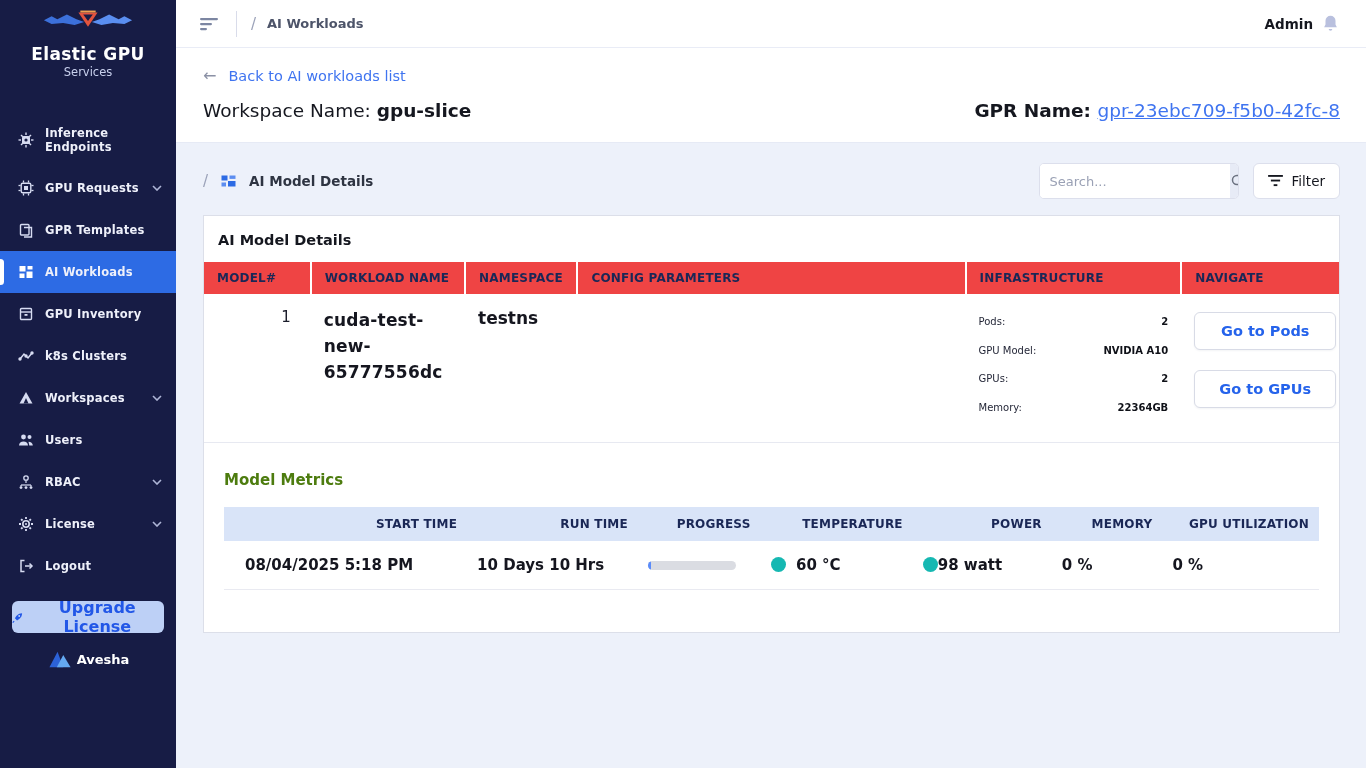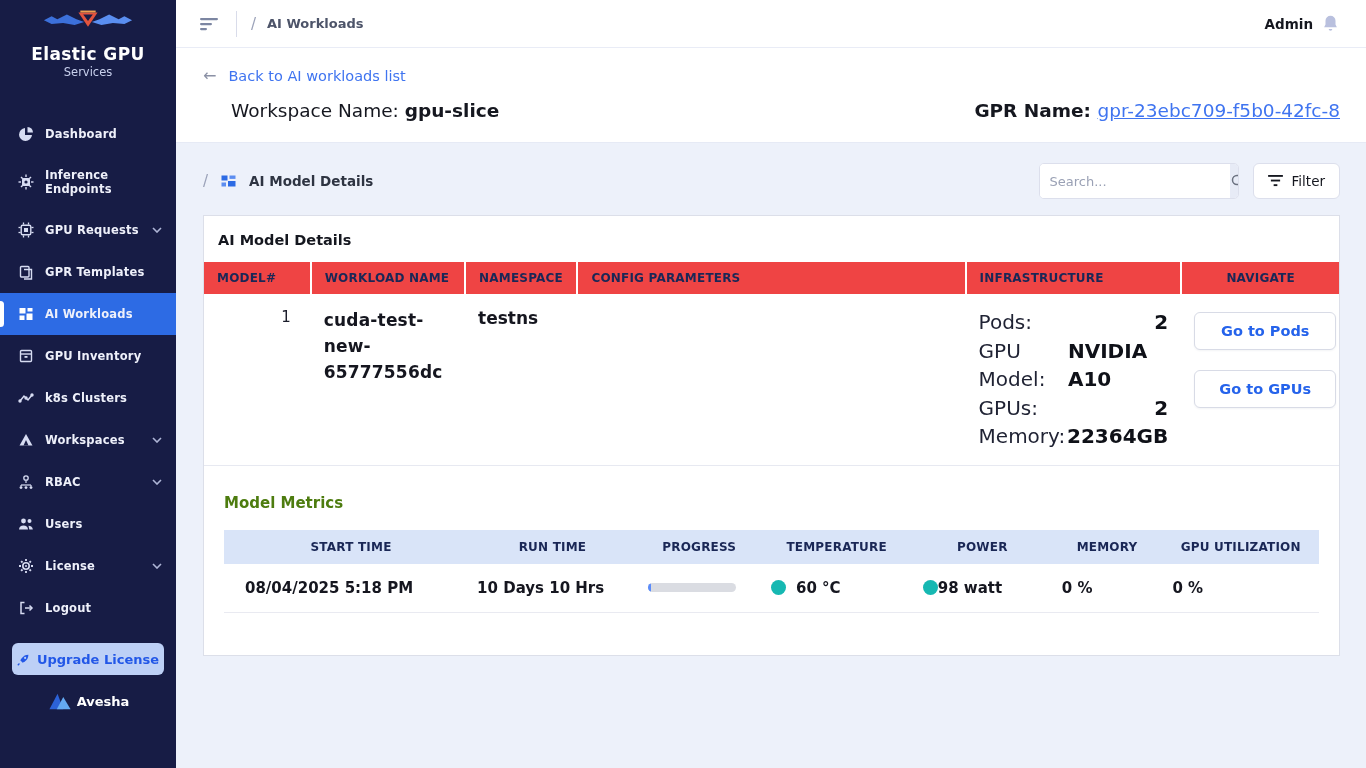--- a/index.html
+++ b/index.html
@@ -10,37 +10,37 @@
   .brand { text-align:center; padding-top:8px; }
   .brand-title { font-size:17px; font-weight:700; color:#fff; letter-spacing:.4px; margin-top:2px; }
   .brand-sub { font-size:11.5px; color:#c9d1ee; margin-top:1px; }
   .nav { margin-top:34px; flex:0 0 auto; }
   .nav-item { display:flex; align-items:center; gap:11px; padding:13px 0 13px 18px; cursor:pointer; position:relative; }
   .nav-item .lbl { font-size:11.5px; font-weight:600; color:#eef0fa; letter-spacing:.2px; }
   .nav-item .chev { margin-left:auto; margin-right:14px; display:flex; }
   .nav-item.active { background:#2d6be4; }
   .nav-item.active::before { content:""; position:absolute; left:-3px; top:8px; width:7px; height:26px; background:#fff; border-radius:4px; }
   .icon16 { width:16px; height:16px; flex:0 0 16px; }
-  .upgrade-btn { margin:14px 12px 0; background:#bdd0f6; border:none; border-radius:6px; height:32px; display:flex; align-items:center; justify-content:center; gap:7px; color:#2257e7; font-size:13px; font-weight:600; cursor:pointer; font-family:inherit; }
+  .upgrade-btn { margin:14px 12px 0; background:#bdd0f6; border:none; border-radius:6px; height:32px; display:flex; align-items:center; justify-content:center; gap:7px; color:#2257e7; font-size:16px; font-weight:600; cursor:pointer; font-family:inherit; }
   .avesha { margin-top:16px; display:flex; align-items:center; justify-content:center; gap:4px; color:#fff; font-size:13px; font-weight:700; }
 
   
   .main { margin-left:176px; height:768px; display:flex; flex-direction:column; }
   .topbar { height:48px; background:#fff; display:flex; align-items:center; padding:0 26px 0 24px; border-bottom:1px solid #e9ecf6; }
   .tb-divider { width:1px; height:26px; background:#d9dcea; margin:0 14px 0 16px; }
   .slash { color:#9aa1b8; font-size:15px; }
   .tb-crumb { font-size:13px; font-weight:700; color:#4d5469; margin-left:11px; }
   .tb-right { margin-left:auto; display:flex; align-items:center; gap:8px; }
   .tb-admin { font-size:13.5px; font-weight:600; color:#15171f; }
 
   .page-header { background:#fff; padding:18px 26px 16px 27px; border-bottom:1px solid #e6eaf5; }
   .back-link { display:inline-flex; align-items:center; gap:12px; color:#3f74f0; font-size:14.5px; text-decoration:none; cursor:pointer; }
   .back-arrow { color:#8b91a5; font-size:16px; }
   .ph-row { display:flex; align-items:center; justify-content:space-between; margin-top:10px; }
-  .ws-line { font-size:18.5px; color:#15171f; line-height:31px;margin-left:28px; }
+  .ws-line { font-size:18.5px; color:#15171f; line-height:31px; }
   .ws-line b { font-weight:700; }
   .gpr-line { font-size:18.5px; color:#15171f; white-space:nowrap; }
   .gpr-line .gpr-lbl { font-weight:700; }
   .gpr-link { color:#3f74f0; text-decoration:underline; cursor:pointer; font-weight:400; }
 
   .toolbar { display:flex; align-items:center; padding:20px 26px 0 27px; }
   .toolbar .crumb-grp { display:flex; align-items:center; gap:12px; }
   .crumb-txt { font-size:13.5px; font-weight:700; color:#2e3442; }
   .toolbar-right { margin-left:auto; display:flex; align-items:center; gap:14px; }
   .search-box { display:flex; width:200px; height:36px; background:#fff; border:1px solid #dcdfEC; border-radius:5px; overflow:hidden; }
@@ -48,33 +48,33 @@
   .search-box input::placeholder { color:#9aa1b5; }
   .search-btn { width:36px; background:#e7ebf6; display:flex; align-items:center; justify-content:center; cursor:pointer; }
   .filter-btn { height:36px; background:#fff; border:1px solid #dcdfec; border-radius:6px; padding:0 14px; display:flex; align-items:center; gap:9px; font-size:13.5px; font-weight:500; color:#15171f; cursor:pointer; font-family:inherit; }
 
   
   .card { margin:16px 26px 0 27px; background:#fff; border:1px solid #dcdfe9; }
   .card-title { font-size:14.5px; font-weight:700; color:#15171f; padding:16px 14px 14px; }
   table { border-collapse:collapse; table-layout:fixed; }
   .details-table { width:100%; }
   .details-table th { background:#ef4444; color:#1a2756; font-size:12px; font-weight:700; text-align:left; padding:9px 13px; border-right:2px solid #fff; letter-spacing:.2px; }
-  .details-table th:last-child { border-right:none;text-align:center; }
+  .details-table th:last-child { border-right:none; }
   .details-table td { vertical-align:top; border-bottom:1px solid #e7e9f1; padding:14px 13px; }
   .td-num { text-align:right; padding-right:20px !important; font-size:15px; color:#1b1d2b; }
   .td-workload { font-size:17px; font-weight:700; color:#15161f; line-height:1.52; word-break:break-word; letter-spacing:.2px; }
   .td-namespace { font-size:17px; font-weight:700; color:#15161f; }
-  .infra-row { display:flex; justify-content:space-between; font-size:20px; line-height:28.5px; color:#1f2233; }
+  .infra-row { display:flex; justify-content:space-between; font-size:10px; line-height:28.5px; color:#1f2233; }
   .infra-row .val { font-weight:700; color:#0f1118; }
   .goto-btn { display:block; width:142px; margin:4px 0 20px; background:#fff; border:1px solid #d8dbe6; border-radius:6px; padding:10px 0; font-size:14.5px; font-weight:700; color:#2563eb; cursor:pointer; font-family:inherit; box-shadow:0 1px 2px rgba(20,30,70,.05); }
 
   .metrics-title { font-size:15px; font-weight:700; color:#4d7c0f; padding:28px 20px 18px; }
   .metrics-wrap { padding:0 20px 42px; }
   .metrics-table { width:100%; }
-  .metrics-table th { background:#d9e4f8; color:#1a2756; font-size:12px; font-weight:700; text-align:center; padding:10px; letter-spacing:.2px; }
+  .metrics-table th { background:#d9e4f8; color:#1a2756; font-size:12px; font-weight:700; text-align:right; padding:10px; letter-spacing:.2px; }
   .metrics-table td { font-size:15px; font-weight:700; color:#15161f; padding:15px 10px; border-bottom:1px solid #e9eaf1; }
   .metrics-table th:first-child, .metrics-table td:first-child { padding-left:21px; }
   .dot { display:inline-block; width:15px; height:15px; border-radius:50%; background:#16b8b2; vertical-align:-2px; }
   .progress-track { width:88px; height:9px; background:#dadce2; border-radius:5px; overflow:hidden; }
   .progress-fill { height:100%; background:#5b8cfa; border-radius:5px; }
 
   .below-card { flex:1; }
 </style>
 </head>
 <body>
@@ -86,27 +86,20 @@
       <polygon points="94,12 86,8 80,11 70,6 60,11 52,14 62,17 74,15 86,16" fill="#5a8ef0"></polygon>
       <polygon points="38,4 58,4 48,19" fill="#e2543e"></polygon>
       <polygon points="43,6 53,6 48,13" fill="#171c45"></polygon>
       <rect x="40" y="2" width="16" height="2" fill="#f0a050"></rect>
     </svg>
     <div class="brand-title">Elastic GPU</div>
     <div class="brand-sub">Services</div>
   </div>
 
   <div class="nav">
-    <div class="nav-item">
-      <svg class="icon16" viewBox="0 0 16 16">
-          <path d="M7 2a6.5 6.5 0 1 0 7 7H7z" fill="#d7dcf2"></path>
-          <path d="M9.5 1A6 6 0 0 1 15 6.5H9.5z" fill="#d7dcf2"></path>
-        </svg>
-      <span class="lbl">Dashboard</span>
-    </div>
     <div class="nav-item">
       <svg class="icon16" viewBox="0 0 16 16">
           <rect x="4" y="4" width="8" height="8" rx="1.5" fill="#d7dcf2"></rect>
           <circle cx="8" cy="8" r="1.6" fill="#171c45"></circle>
           <g stroke="#d7dcf2" stroke-width="1.4">
             <line x1="8" y1="0.5" x2="8" y2="3"></line>
             <line x1="8" y1="13" x2="8" y2="15.5"></line>
             <line x1="0.5" y1="8" x2="3" y2="8"></line>
             <line x1="13" y1="8" x2="15.5" y2="8"></line>
             <line x1="3" y1="3" x2="4.8" y2="4.8"></line>
@@ -179,44 +172,44 @@
         </svg>
       <span class="lbl">Workspaces</span>
       <span class="chev">
           <svg width="10" height="6" viewBox="0 0 10 6">
             <polyline points="1,1 5,5 9,1" fill="none" stroke="#aeb5d6" stroke-width="1.6"></polyline>
           </svg>
         </span>
     </div>
     <div class="nav-item">
       <svg class="icon16" viewBox="0 0 16 16">
+          <circle cx="5.5" cy="5" r="2.4" fill="#d7dcf2"></circle>
+          <path d="M1 13.5c0-2.5 2-4 4.5-4s4.5 1.5 4.5 4z" fill="#d7dcf2"></path>
+          <circle cx="11.5" cy="5" r="2" fill="#d7dcf2"></circle>
+          <path d="M10.5 9.7c2.3.1 4.3 1.4 4.3 3.8h-3.5" fill="#d7dcf2"></path>
+        </svg>
+      <span class="lbl">Users</span>
+    </div>
+    <div class="nav-item">
+      <svg class="icon16" viewBox="0 0 16 16">
           <circle cx="8" cy="4" r="2.2" fill="none" stroke="#d7dcf2" stroke-width="1.3"></circle>
           <line x1="8" y1="6.2" x2="8" y2="9" stroke="#d7dcf2" stroke-width="1.2"></line>
           <line x1="3" y1="11" x2="13" y2="11" stroke="#d7dcf2" stroke-width="1.2"></line>
           <line x1="3" y1="11" x2="3" y2="12.5" stroke="#d7dcf2" stroke-width="1.2"></line>
           <line x1="13" y1="11" x2="13" y2="12.5" stroke="#d7dcf2" stroke-width="1.2"></line>
           <circle cx="3" cy="13.6" r="1.4" fill="#d7dcf2"></circle>
           <circle cx="8" cy="13.6" r="1.4" fill="#d7dcf2"></circle>
           <circle cx="13" cy="13.6" r="1.4" fill="#d7dcf2"></circle>
         </svg>
       <span class="lbl">RBAC</span>
       <span class="chev">
           <svg width="10" height="6" viewBox="0 0 10 6">
             <polyline points="1,1 5,5 9,1" fill="none" stroke="#aeb5d6" stroke-width="1.6"></polyline>
           </svg>
         </span>
-    </div>
-    <div class="nav-item">
-      <svg class="icon16" viewBox="0 0 16 16">
-          <circle cx="5.5" cy="5" r="2.4" fill="#d7dcf2"></circle>
-          <path d="M1 13.5c0-2.5 2-4 4.5-4s4.5 1.5 4.5 4z" fill="#d7dcf2"></path>
-          <circle cx="11.5" cy="5" r="2" fill="#d7dcf2"></circle>
-          <path d="M10.5 9.7c2.3.1 4.3 1.4 4.3 3.8h-3.5" fill="#d7dcf2"></path>
-        </svg>
-      <span class="lbl">Users</span>
     </div>
     <div class="nav-item">
       <svg class="icon16" viewBox="0 0 16 16">
           <circle cx="8" cy="8" r="3.2" fill="none" stroke="#d7dcf2" stroke-width="1.6"></circle>
           <circle cx="8" cy="8" r="1" fill="#d7dcf2"></circle>
           <g stroke="#d7dcf2" stroke-width="1.8">
             <line x1="8" y1="1" x2="8" y2="3"></line>
             <line x1="8" y1="13" x2="8" y2="15"></line>
             <line x1="1" y1="8" x2="3" y2="8"></line>
             <line x1="13" y1="8" x2="15" y2="8"></line>

